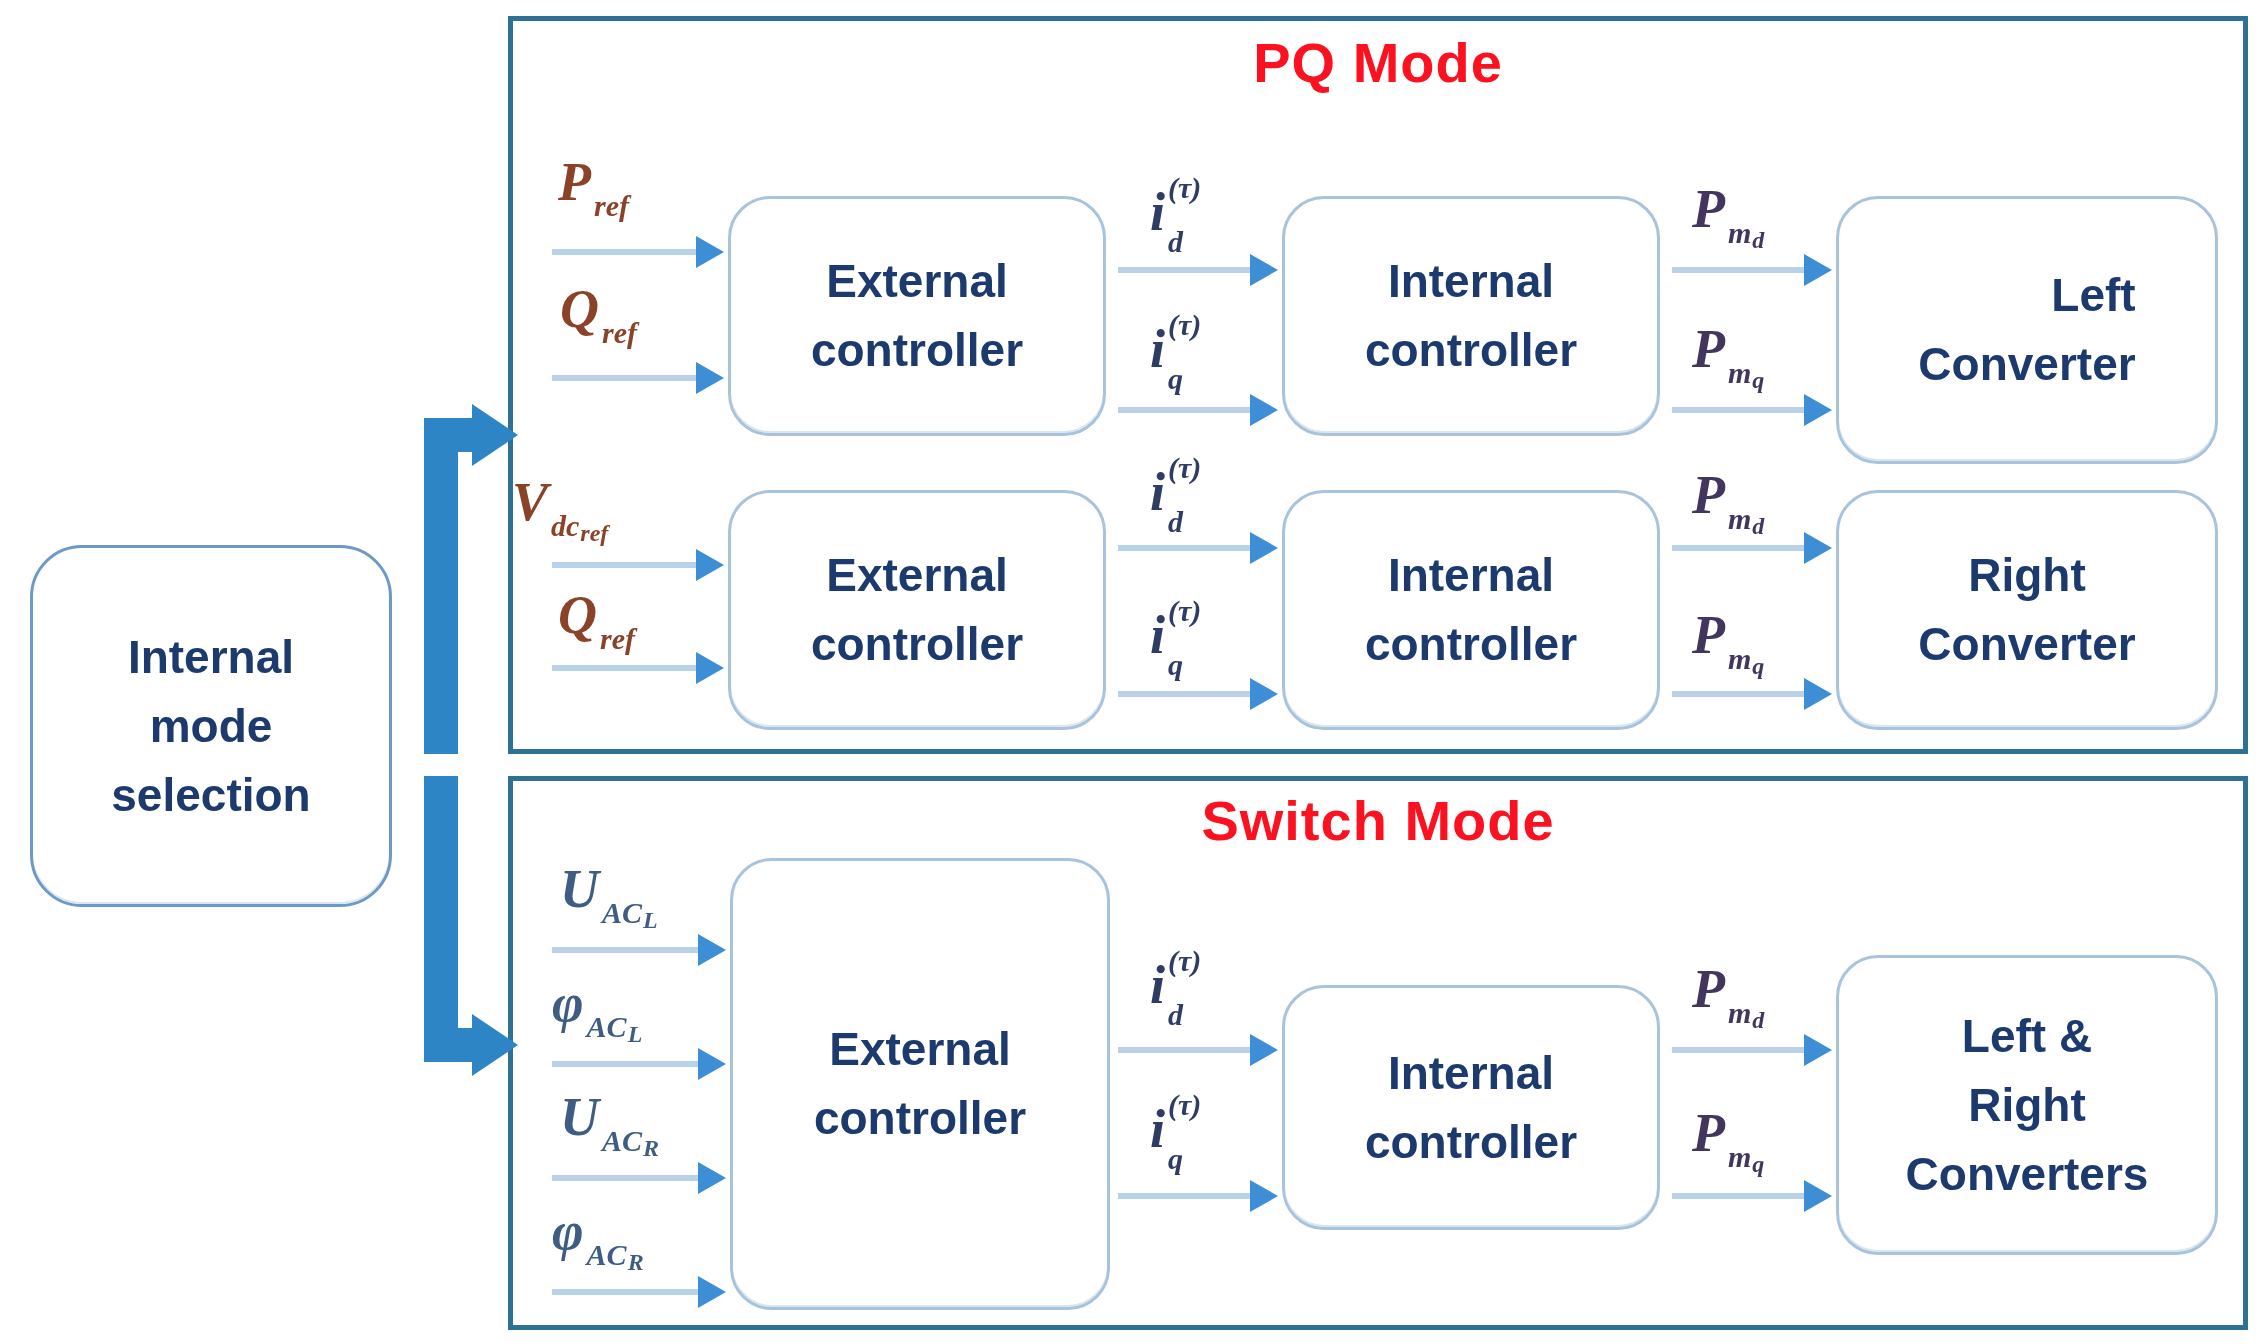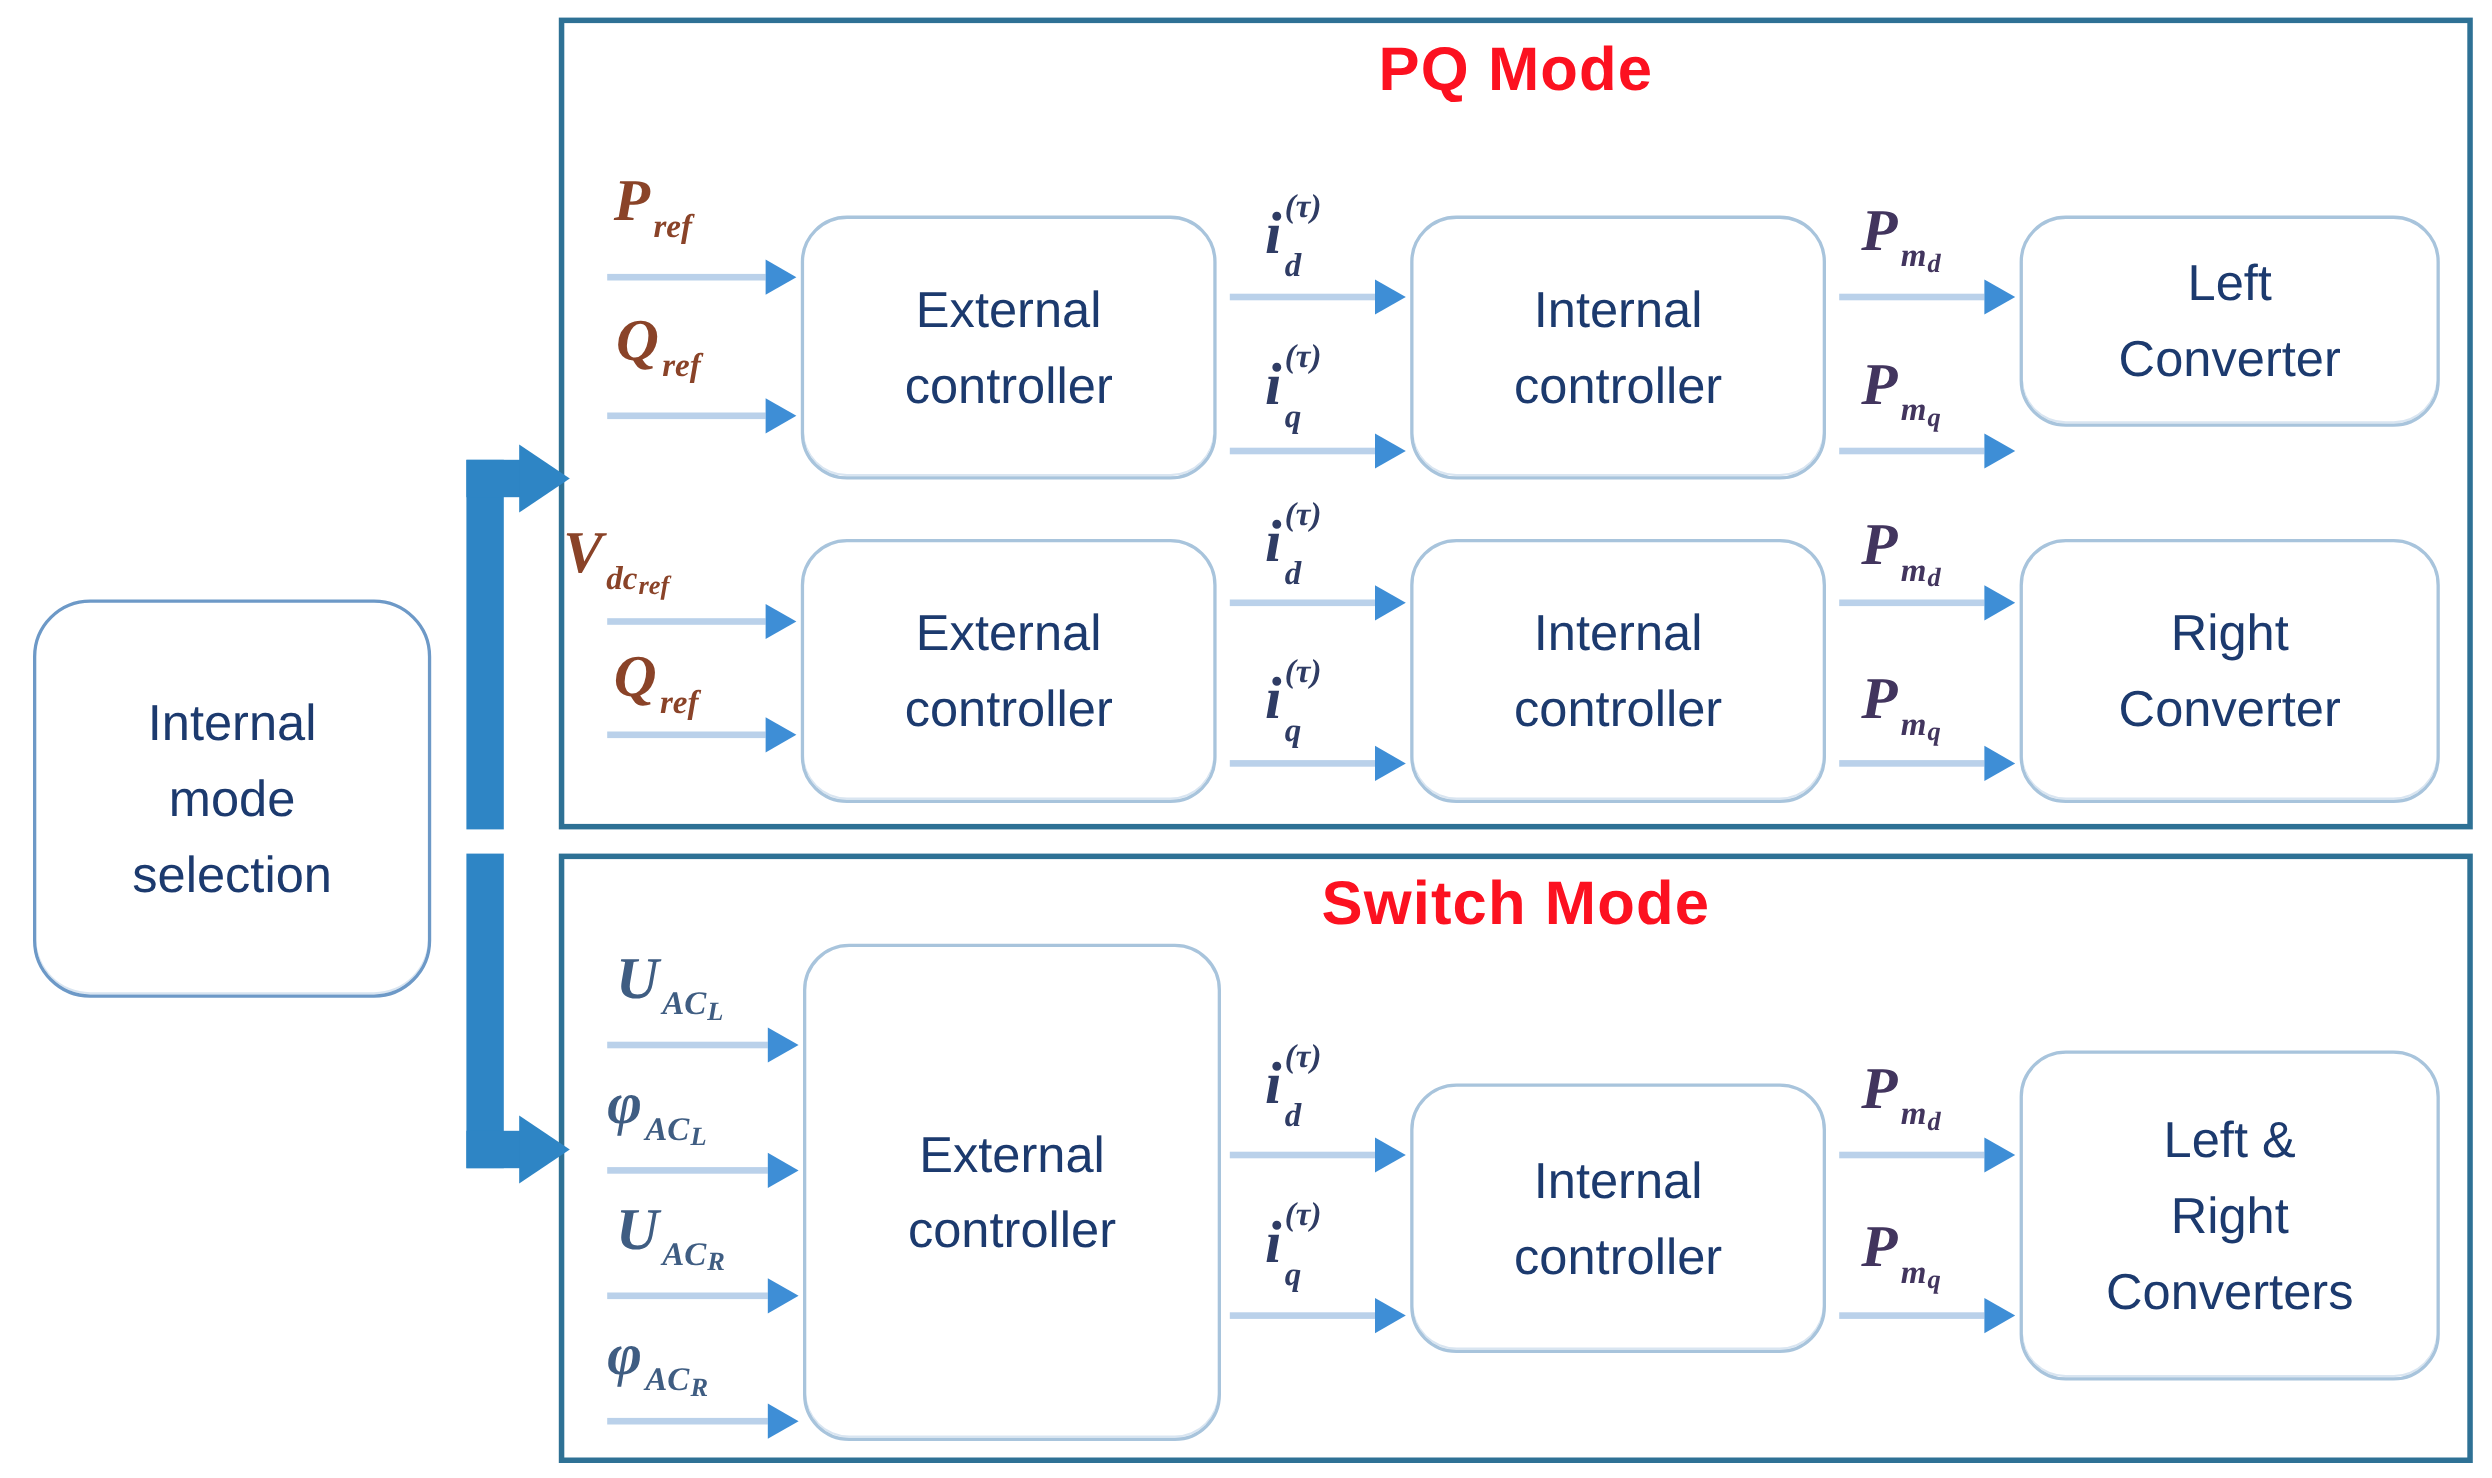--- a/index.html
+++ b/index.html
@@ -13,21 +13,21 @@
   
   .mode-title{
     position:absolute;transform:translateX(-50%);
     font-weight:700;font-size:56px;color:var(--title_red,#fc1120);
     letter-spacing:1px;white-space:nowrap;
   }
   
   .bbox{
     position:absolute;border:3px solid var(--inner_border,#a8c4dc);border-radius:42px;
     background:#fff;display:flex;align-items:center;justify-content:center;text-align:center;
-    font-weight:400;font-size:46px;color:var(--block_text,#1c3a6e);
+    font-weight:700;font-size:46px;color:var(--block_text,#1c3a6e);
     line-height:1.5;white-space:pre-line;
     box-shadow:0 -2px 0 0 #d9e5f1 inset;
   }
   .control-box{border-radius:52px;border-color:var(--control_border,#6d99c7);}
   
   .arrow{position:absolute;display:flex;align-items:center;height:34px;}
   .arrow .line{flex:1;height:6px;background:var(--arrow_line,#bad1ea);}
   .arrow .head{
     width:0;height:0;flex:0 0 auto;
     border-left:28px solid var(--arrow_head,#3e8ed6);
@@ -71,21 +71,21 @@
   <div class="thick" style="left:424px;top:418px;width:52px;height:34px;"></div>
   <div class="thick-head" style="left:472px;top:404px;"></div>
   <div class="thick" style="left:424px;top:776px;width:34px;height:286px;"></div>
   <div class="thick" style="left:424px;top:1028px;width:52px;height:34px;"></div>
   <div class="thick-head" style="left:472px;top:1014px;"></div>
 
   <div class="bbox" style="left:728px;top:196px;width:378px;height:240px;">External
 controller</div>
   <div class="bbox" style="left:1282px;top:196px;width:378px;height:240px;">Internal
 controller</div>
-  <div class="bbox" style="left:1836px;top:196px;width:382px;height:192px;">Left
+  <div class="bbox" style="left:1836px;top:196px;width:382px;height:268px;text-align:right;">Left
 Converter</div>
 
   <div class="mlabel" style="left: 558px; top: 155px; color: rgb(138, 67, 40);">
       <span class="mb">P</span>
       <span class="mstack">
         <span class="msup"></span>
         <span class="msub">ref</span>
       </span>
     </div>
   <div class="arrow" style="left:552px;top:235px;width:172px;">

